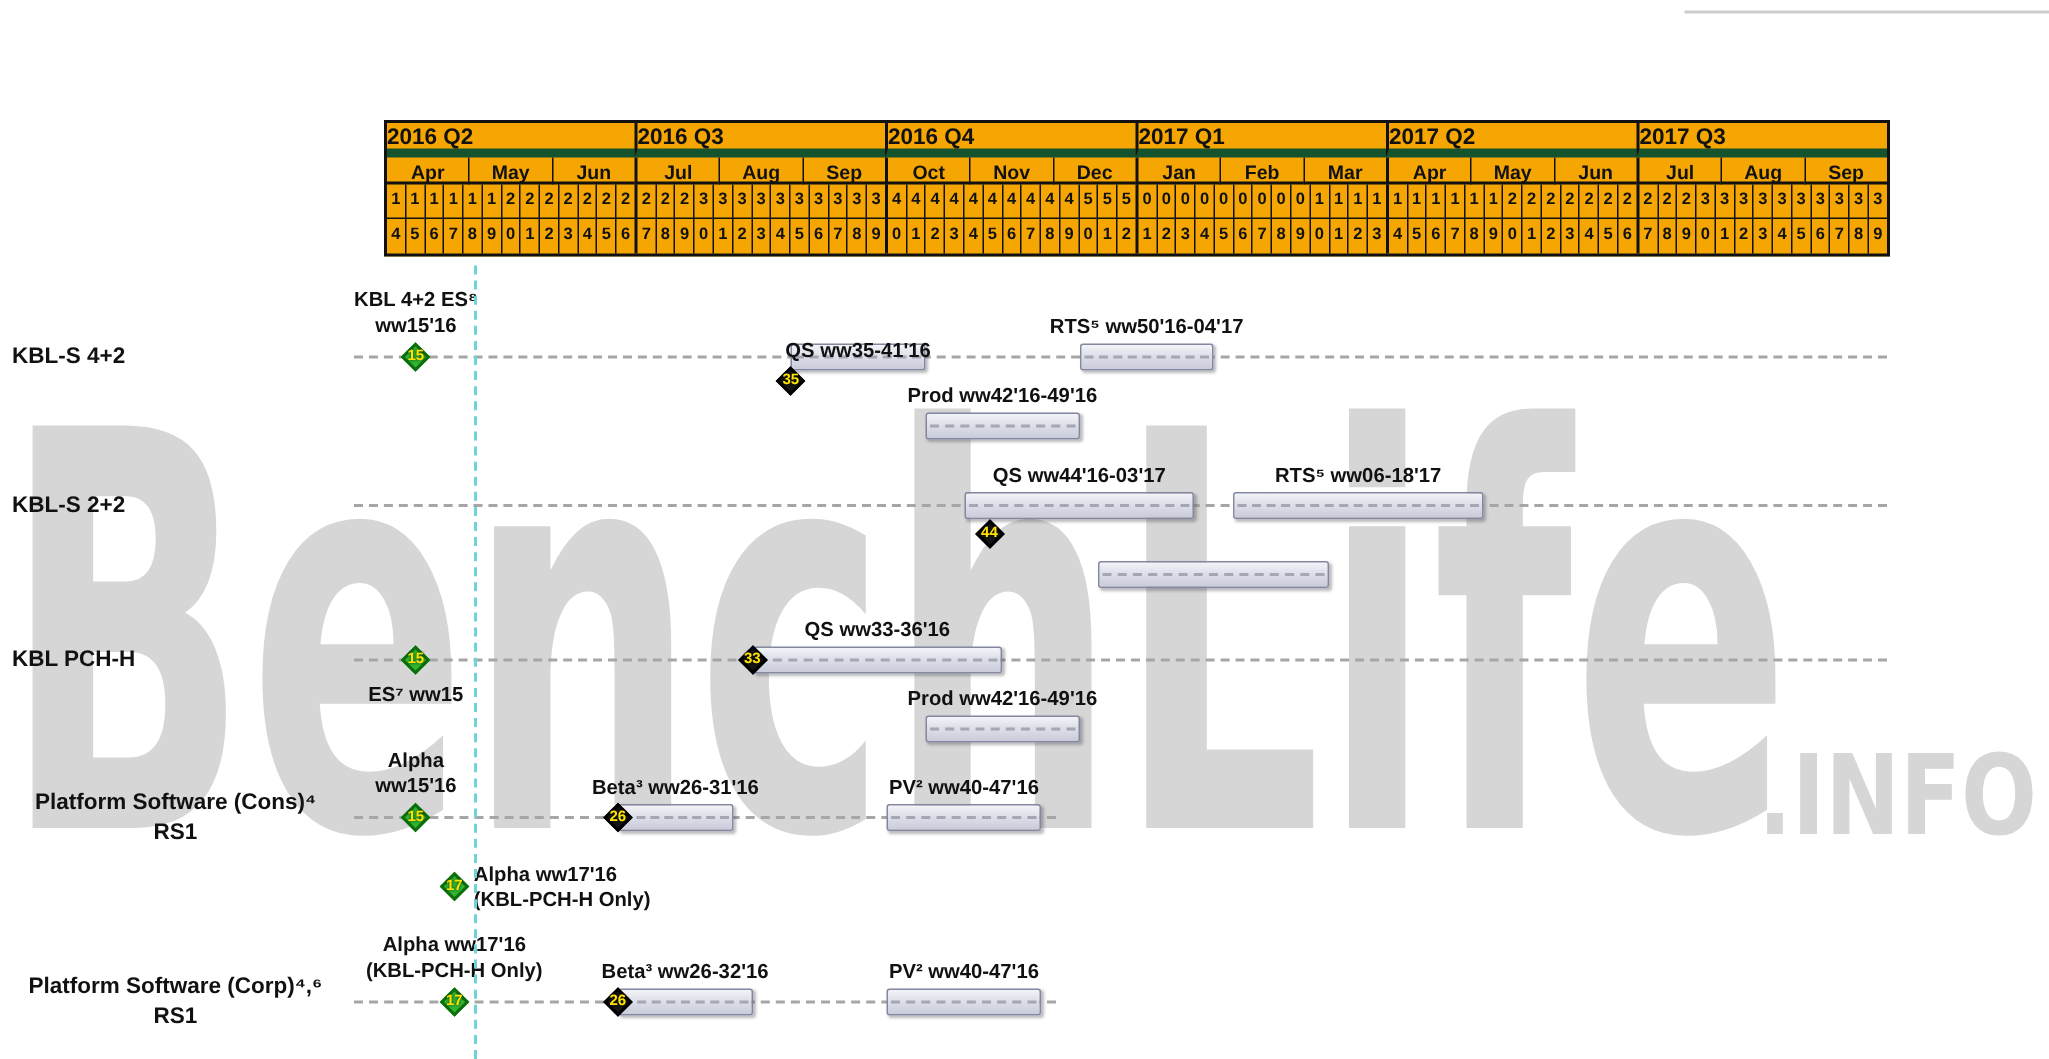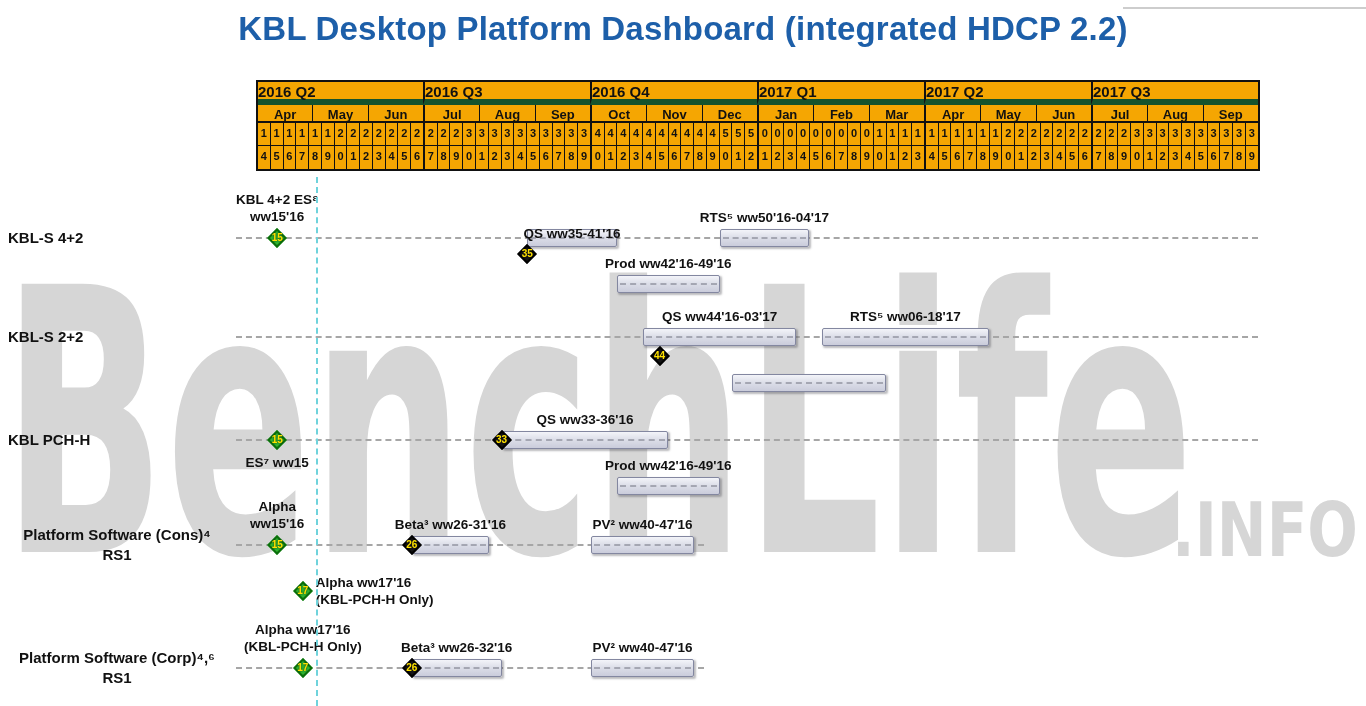--- a/index.html
+++ b/index.html
@@ -51,21 +51,20 @@
   .diamond.dark  .dsq{background:var(--c-dark-diamond);border:2px solid #000}
   .dnum{position:absolute;left:-3px;top:0;width:26px;height:20px;line-height:20px;text-align:center;
         font-size:10px;font-weight:bold;color:var(--c-diamond-number);text-shadow:0 0 2px rgba(0,0,0,.75)}
 
   .today-line{position:absolute;width:0;border-left:2px dashed var(--c-today-line);z-index:6}
 </style>
 </head>
 <body>
 
 <div id="stage">
-  <div class="title">KBL Desktop Platform Dashboard (integrated HDCP 2.2)</div>
   <div class="topline" style="left:1123px;top:7px;width:243px"></div>
   <svg class="wm" width="1366" height="706" viewBox="0 0 1366 706">
     <text x="2" y="552" font-family="DejaVu Sans, Liberation Sans, sans-serif" font-weight="bold" font-size="368" textLength="1192" lengthAdjust="spacingAndGlyphs" style="fill:var(--c-watermark)">BenchLife</text>
     <text x="1358" y="556" text-anchor="end" font-family="DejaVu Sans, Liberation Sans, sans-serif" font-weight="bold" font-size="74" textLength="186" lengthAdjust="spacingAndGlyphs" style="fill:var(--c-watermark)">.INFO</text>
   </svg>
 <div class="tl-header" style="left: 256px; top: 80px; width: 1004px;">
       <div class="tl-row tl-q">
         <div class="tl-qcell">2016 Q2</div>
         <div class="tl-qcell">2016 Q3</div>
         <div class="tl-qcell">2016 Q4</div>

